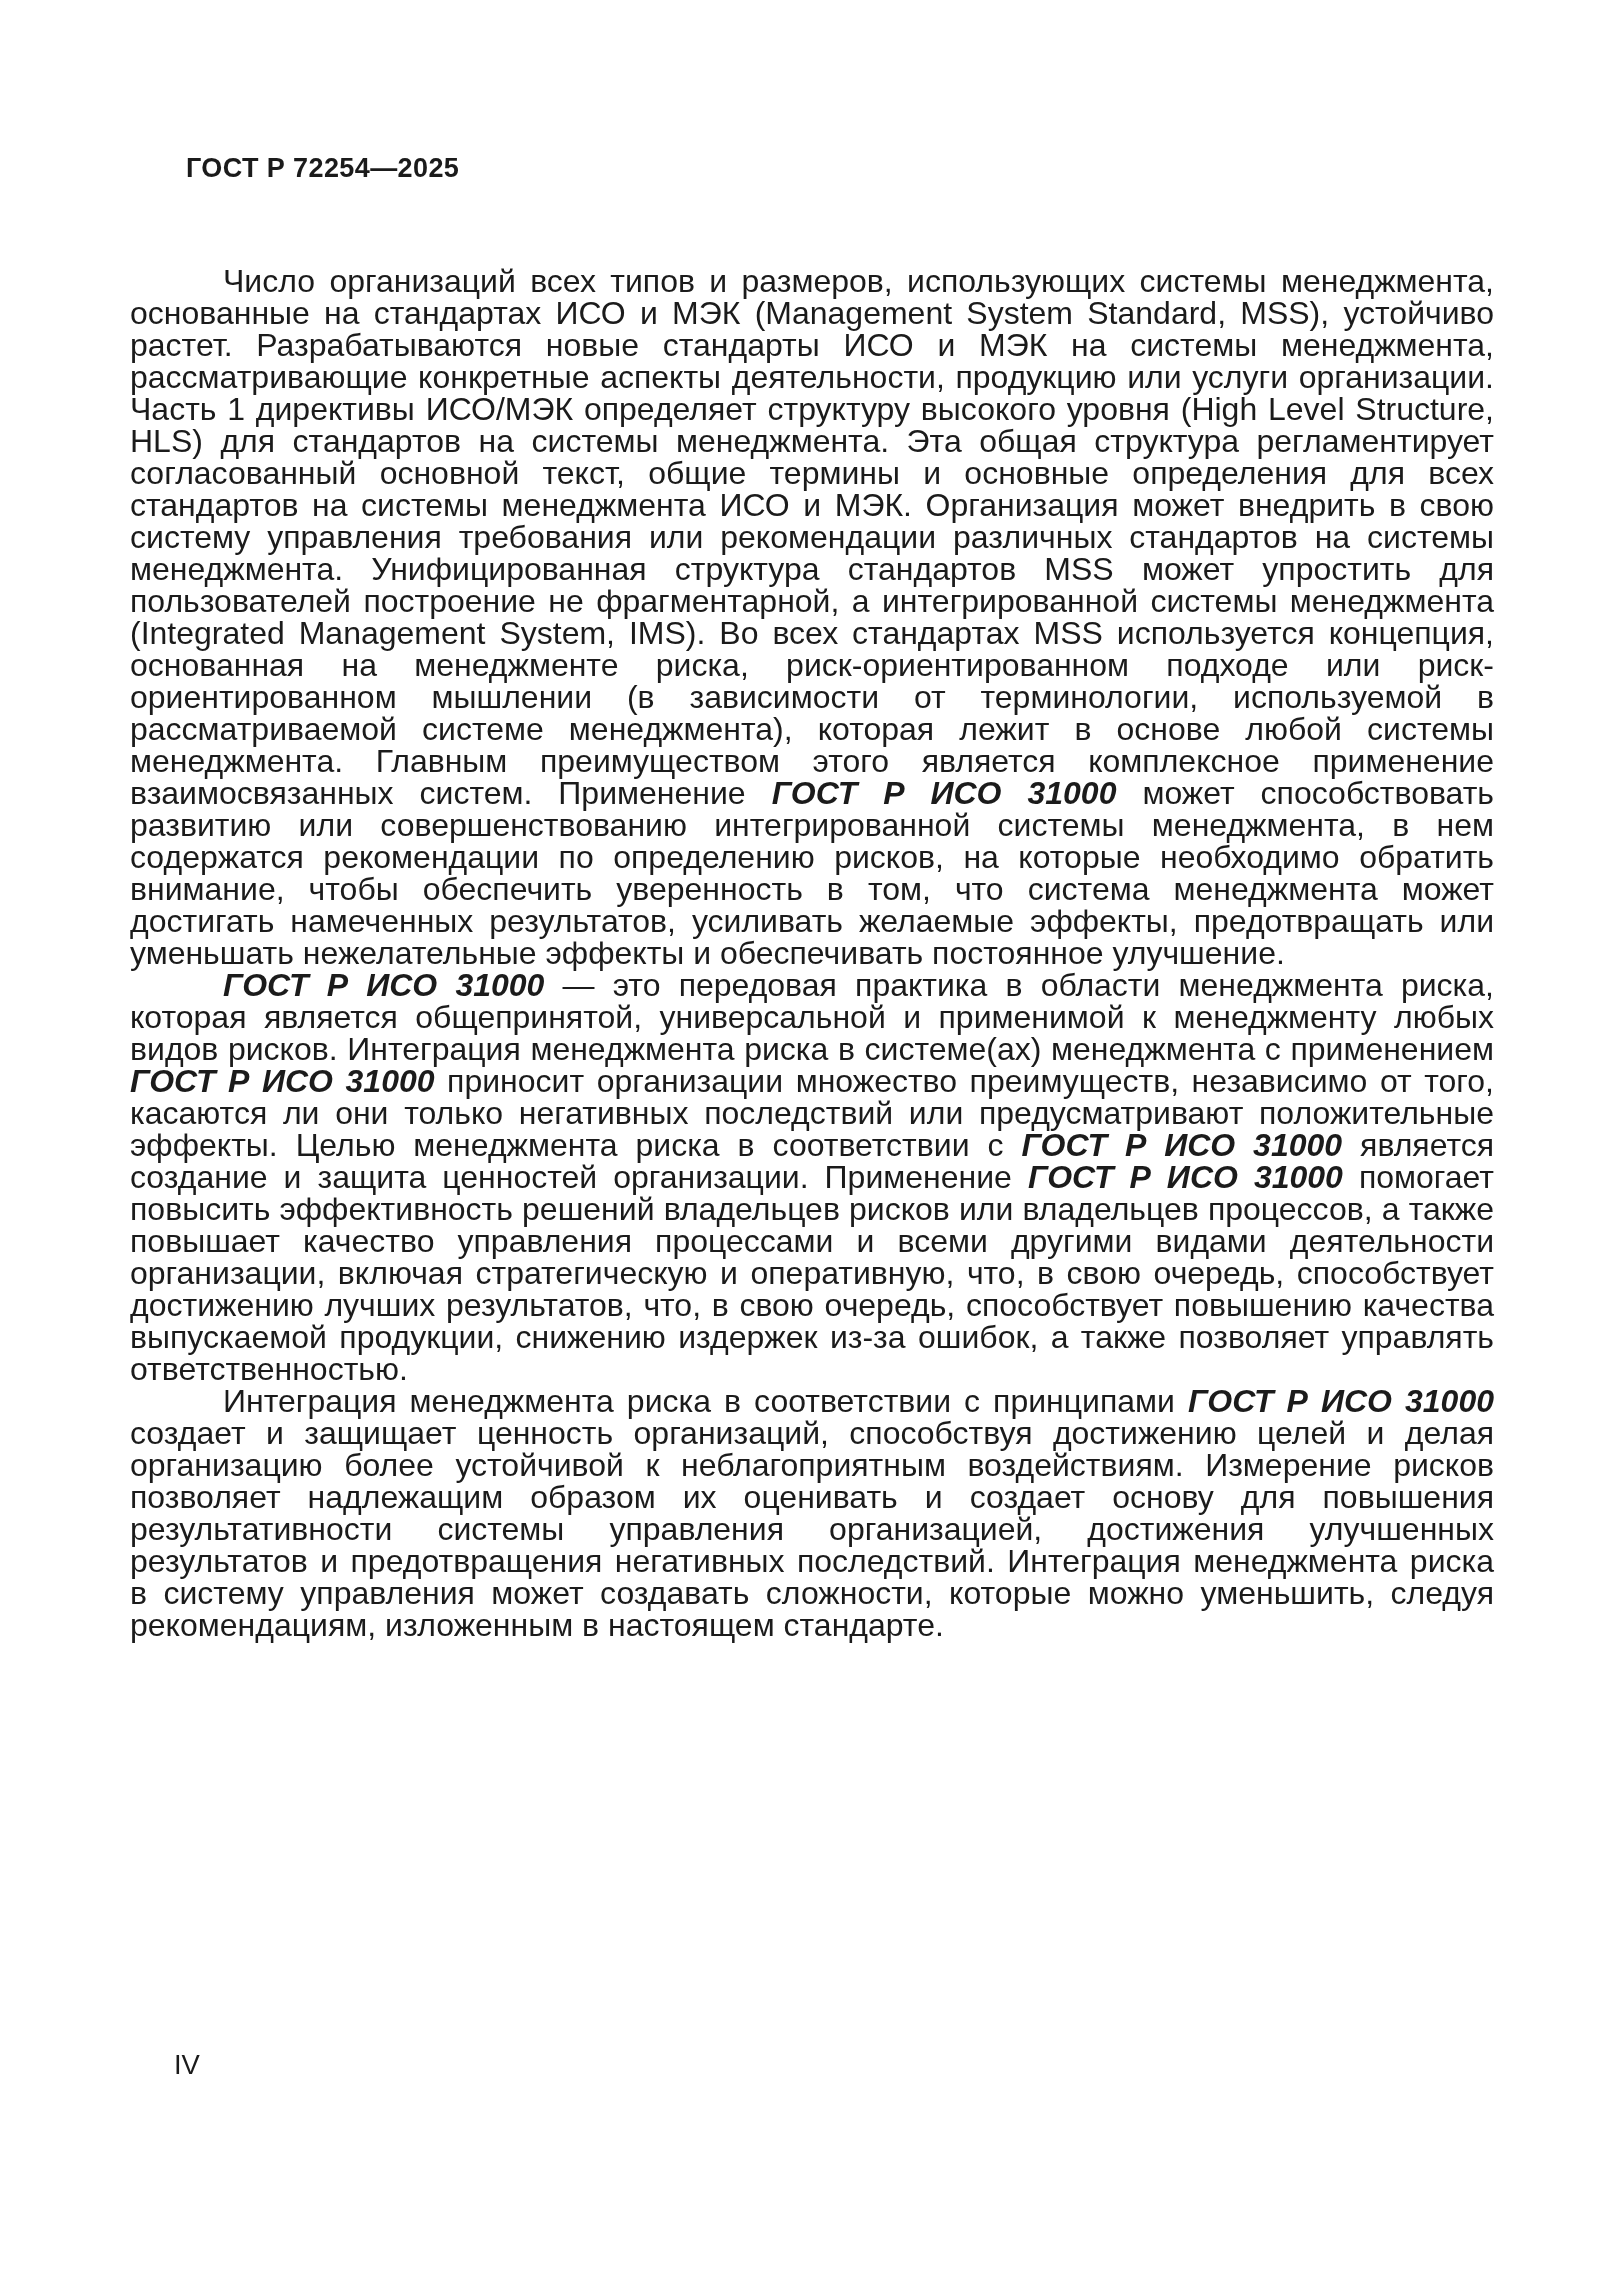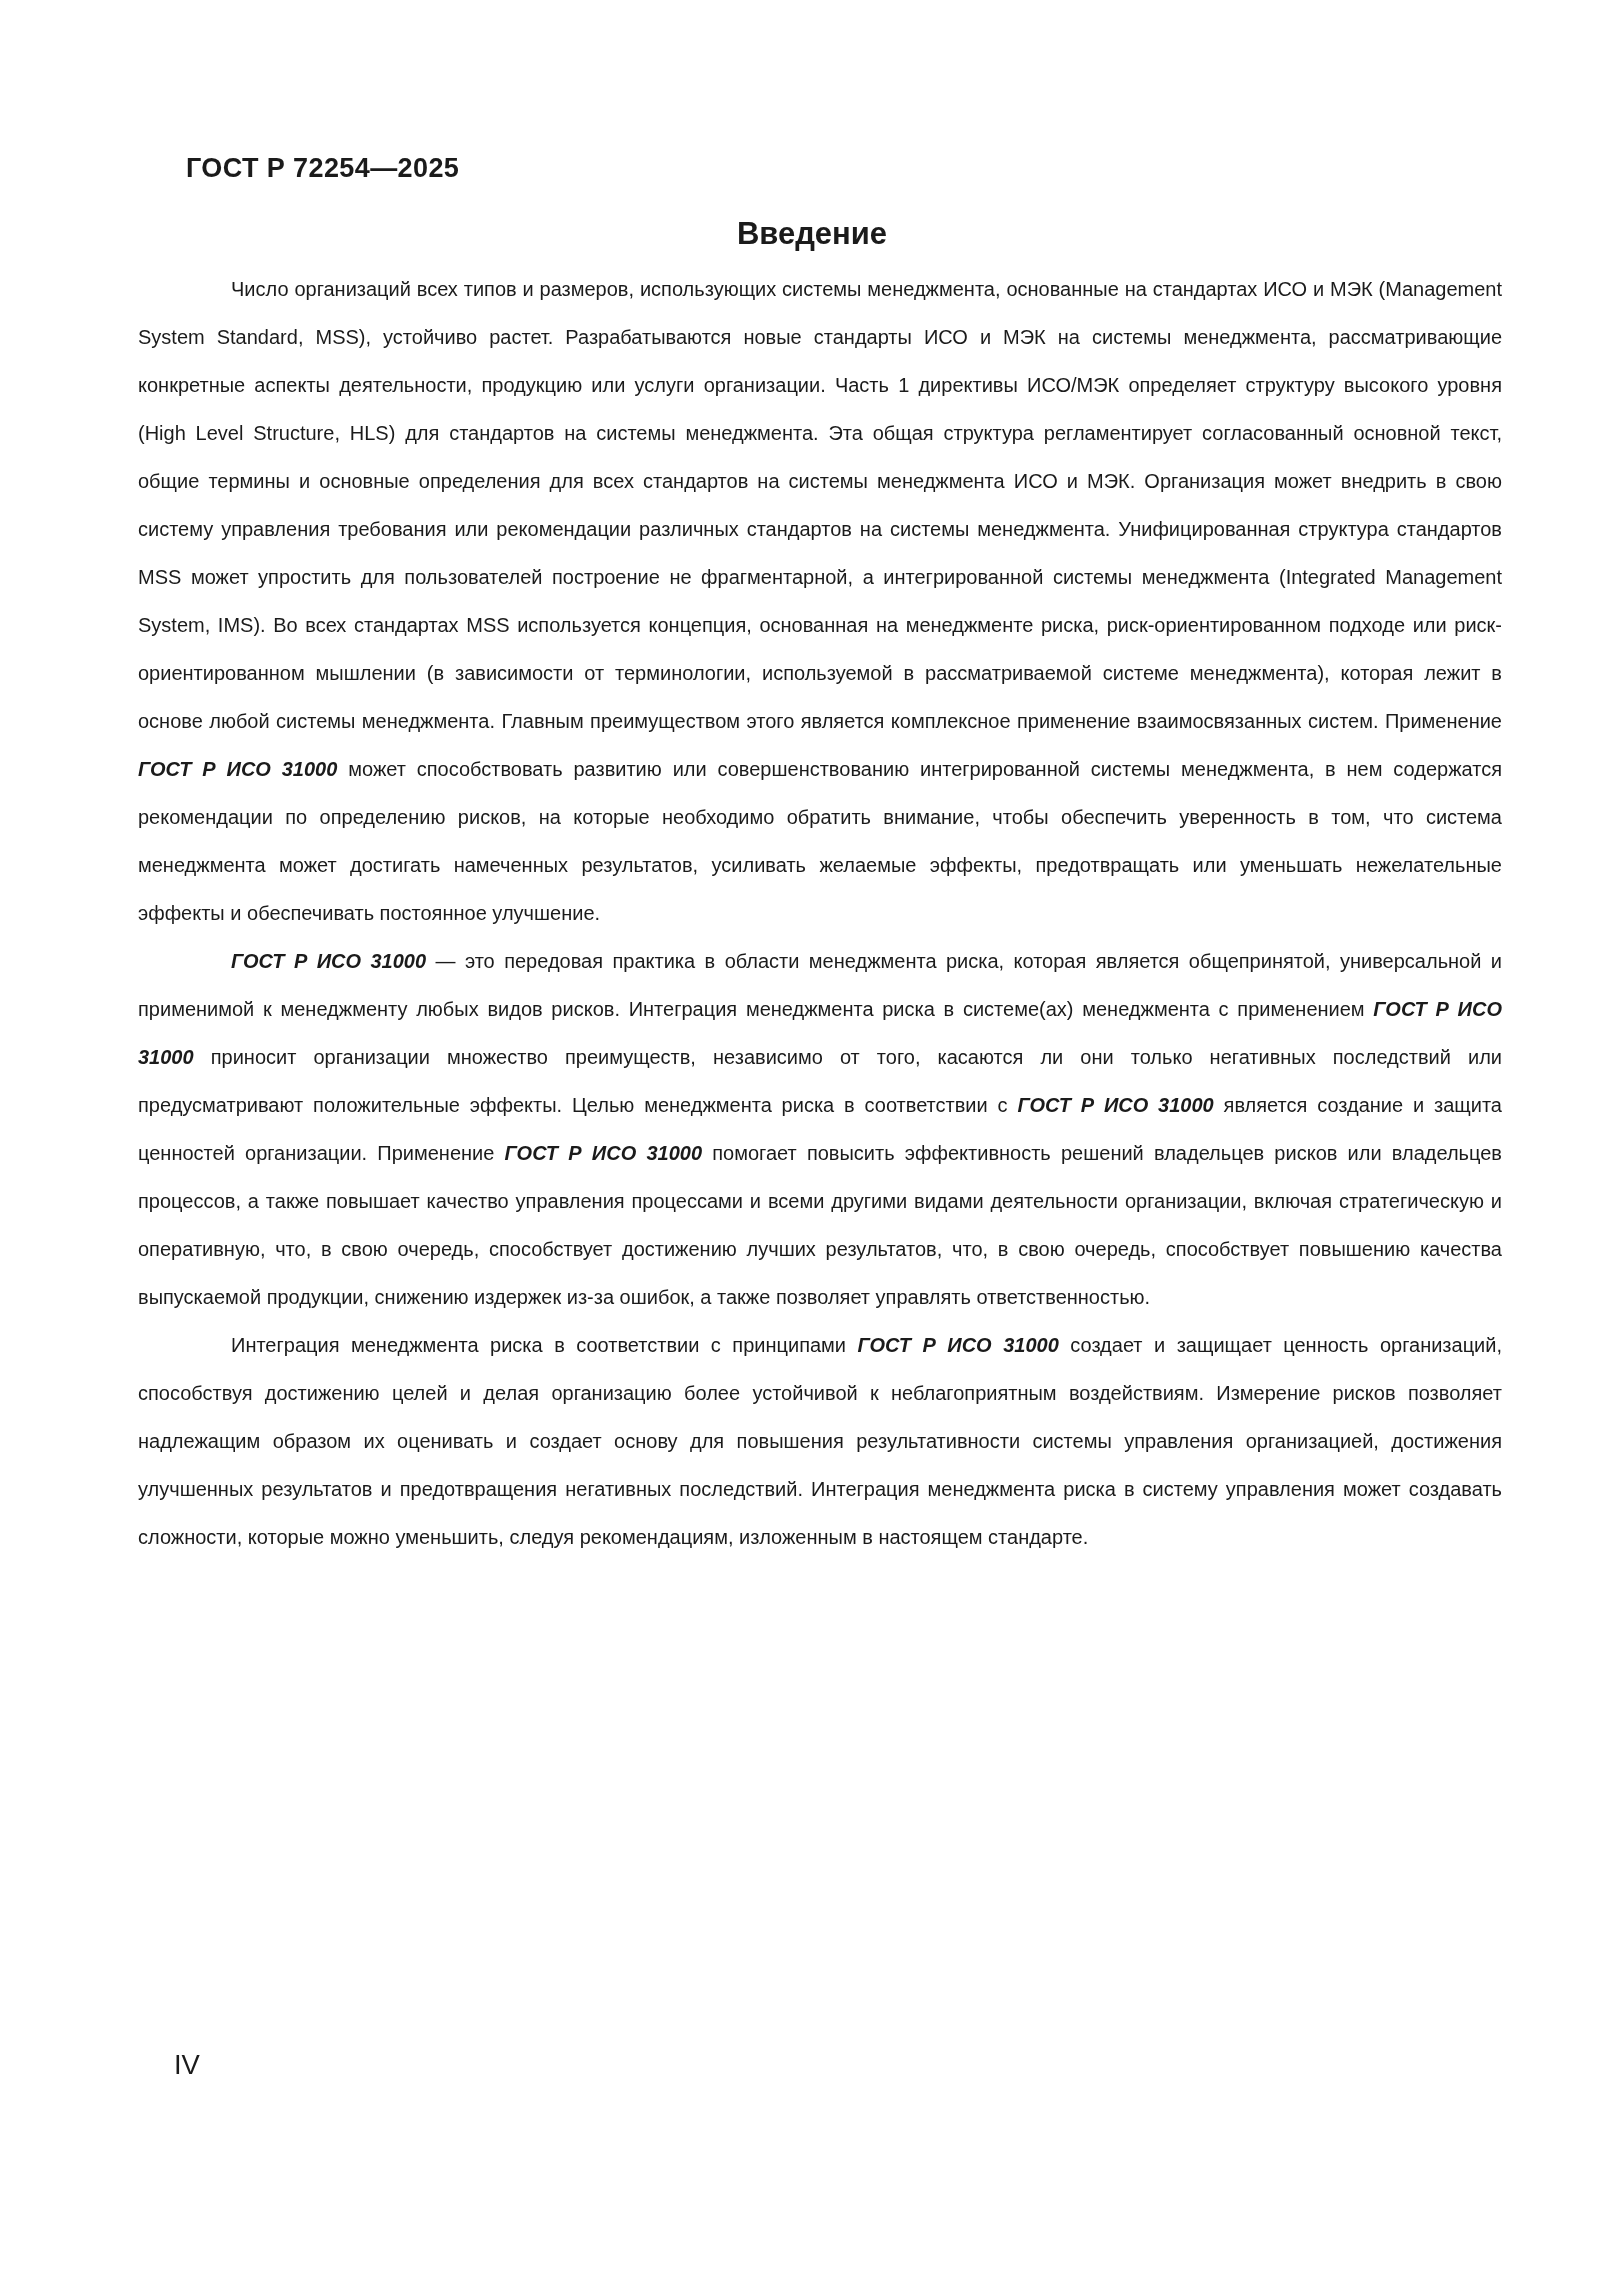--- a/index.html
+++ b/index.html
@@ -27,24 +27,24 @@
     top: 216px;
     left: 130px;
     width: 1364px;
     text-align: center;
     font-size: 31px;
     font-weight: bold;
   }
   .body-text {
     position: absolute;
     top: 265px;
-    left: 138px;
+    left: 130px;
     width: 1364px;
-    font-size: 20px;
-    line-height: 48px;
+    font-size: 32px;
+    line-height: 32px;
     text-align: justify;
     text-justify: inter-word;
   }
   .body-text p {
     margin: 0;
     padding: 0;
     text-indent: 93px;
   }
   .gost-ref {
     font-weight: bold;
@@ -57,21 +57,20 @@
     font-size: 27.4px;
     margin-left: 40px;
   }
 </style>
 </head>
 <body>
 
 <div class="page">
   <div class="doc-header">ГОСТ Р 72254—2025</div>
 
-  <div class="doc-title">Введение</div>
 
   <div class="body-text">
       <p><span>Число организаций всех типов и размеров, использующих системы менеджмента, основанные на стандартах ИСО и МЭК (Management System Standard, MSS), устойчиво растет. Разрабатываются новые стандарты ИСО и МЭК на системы менеджмента, рассматривающие конкретные аспекты деятельности, продукцию или услуги организации. Часть 1 директивы ИСО/МЭК определяет структуру высокого уровня (High Level Structure, HLS) для стандартов на системы менеджмента. Эта общая структура регламентирует согласованный основной текст, общие термины и основные определения для всех стандартов на системы менеджмента ИСО и МЭК. Организация может внедрить в свою систему управления требования или рекомендации различных стандартов на системы менеджмента. Унифицированная структура стандартов MSS может упростить для пользователей построение не фрагментарной, а интегрированной системы менеджмента (Integrated Management System, IMS). Во всех стандартах MSS используется концепция, основанная на менеджменте риска, риск-ориентированном подходе или риск-ориентированном мышлении (в зависимости от терминологии, используемой в рассматриваемой системе менеджмента), которая лежит в основе любой системы менеджмента. Главным преимуществом этого является комплексное применение взаимосвязанных систем. Применение </span><span class="gost-ref">ГОСТ Р ИСО 31000</span><span> может способствовать развитию или совершенствованию интегрированной системы менеджмента, в нем содержатся рекомендации по определению рисков, на которые необходимо обратить внимание, чтобы обеспечить уверенность в том, что система менеджмента может достигать намеченных результатов, усиливать желаемые эффекты, предотвращать или уменьшать нежелательные эффекты и обеспечивать постоянное улучшение.</span></p>
       <p><span class="gost-ref">ГОСТ Р ИСО 31000</span><span> — это передовая практика в области менеджмента риска, которая является общепринятой, универсальной и применимой к менеджменту любых видов рисков. Интеграция менеджмента риска в системе(ах) менеджмента с применением </span><span class="gost-ref">ГОСТ Р ИСО 31000</span><span> приносит организации множество преимуществ, независимо от того, касаются ли они только негативных последствий или предусматривают положительные эффекты. Целью менеджмента риска в соответствии с </span><span class="gost-ref">ГОСТ Р ИСО 31000</span><span> является создание и защита ценностей организации. Применение </span><span class="gost-ref">ГОСТ Р ИСО 31000</span><span> помогает повысить эффективность решений владельцев рисков или владельцев процессов, а также повышает качество управления процессами и всеми другими видами деятельности организации, включая стратегическую и оперативную, что, в свою очередь, способствует достижению лучших результатов, что, в свою очередь, способствует повышению качества выпускаемой продукции, снижению издержек из-за ошибок, а также позволяет управлять ответственностью.</span></p>
       <p><span>Интеграция менеджмента риска в соответствии с принципами </span><span class="gost-ref">ГОСТ Р ИСО 31000</span><span> создает и защищает ценность организаций, способствуя достижению целей и делая организацию более устойчивой к неблагоприятным воздействиям. Измерение рисков позволяет надлежащим образом их оценивать и создает основу для повышения результативности системы управления организацией, достижения улучшенных результатов и предотвращения негативных последствий. Интеграция менеджмента риска в систему управления может создавать сложности, которые можно уменьшить, следуя рекомендациям, изложенным в настоящем стандарте.</span></p>
     </div>
 
   <div class="page-number">IV</div>
 </div>
 

